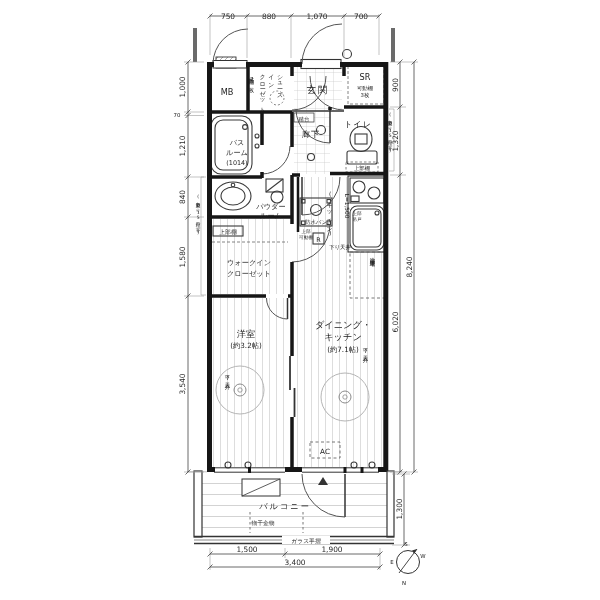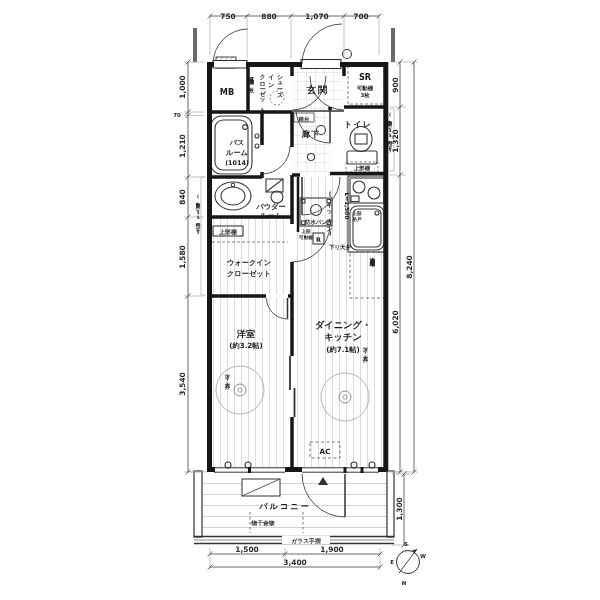--- a/index.html
+++ b/index.html
@@ -1,17 +1,17 @@
 <!DOCTYPE html>
 <html><head>
 <meta charset="utf-8">
 <style>
   html,body{margin:0;padding:0;background:#fff;}
   #stage{position:relative;width:600px;height:600px;background:#fff;overflow:hidden;
-         font-family:"DejaVu Sans",sans-serif;font-weight:bold;}
+         font-family:"DejaVu Sans",sans-serif;}
   svg{position:absolute;left:0;top:0;}
   svg text{font-family:"DejaVu Sans",sans-serif;fill:#1c1c1c;text-anchor:middle;}
   .s4{font-size:4.6px;} .s5{font-size:5.4px;} .s55{font-size:5.8px;}
   .s6{font-size:6.4px;} .s7{font-size:7.2px;} .s8{font-size:8.2px;} .s9{font-size:9.2px;}
   .dim{font-size:7.4px;fill:#2b2b2b;}
   .ls2{letter-spacing:2px;} .ls1{letter-spacing:1px;}
   .vtext{position:absolute;writing-mode:vertical-rl;text-orientation:upright;
          color:#222;white-space:pre-line;line-height:1.45;letter-spacing:1px;}
   .wall{stroke:#161616;fill:none;}
   .fix{stroke:#3a3a3a;fill:none;stroke-width:1.1;}

